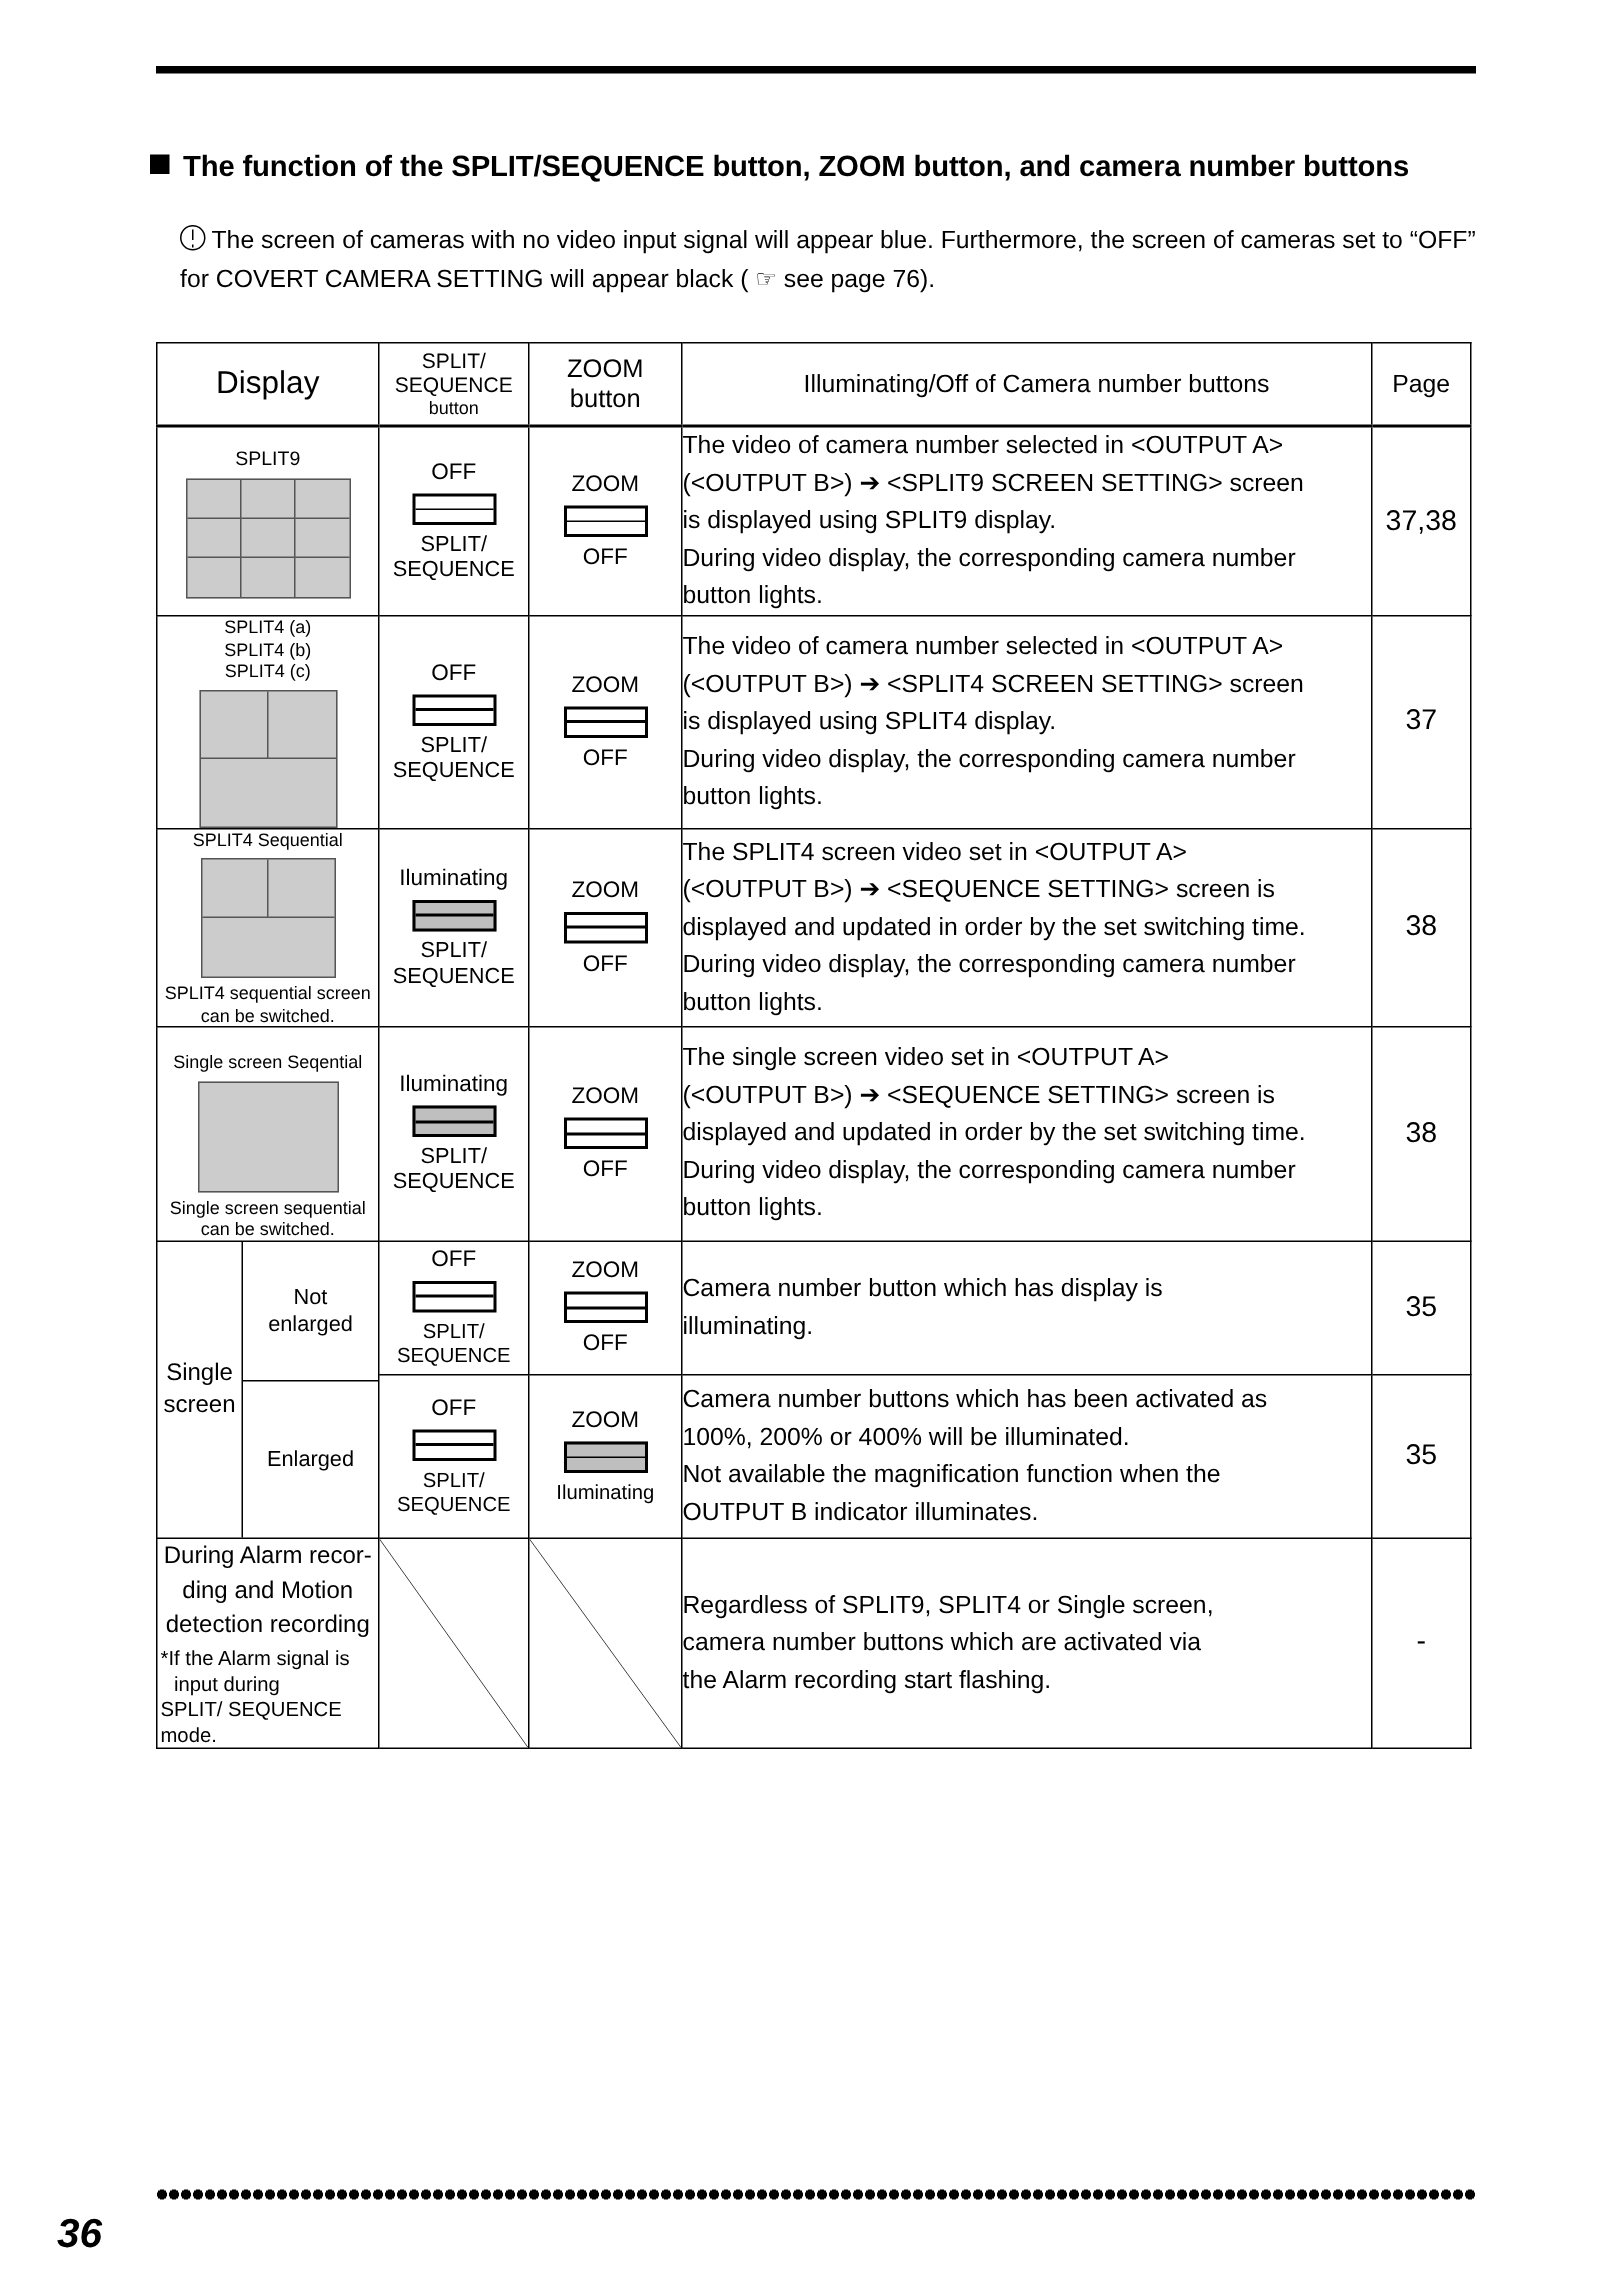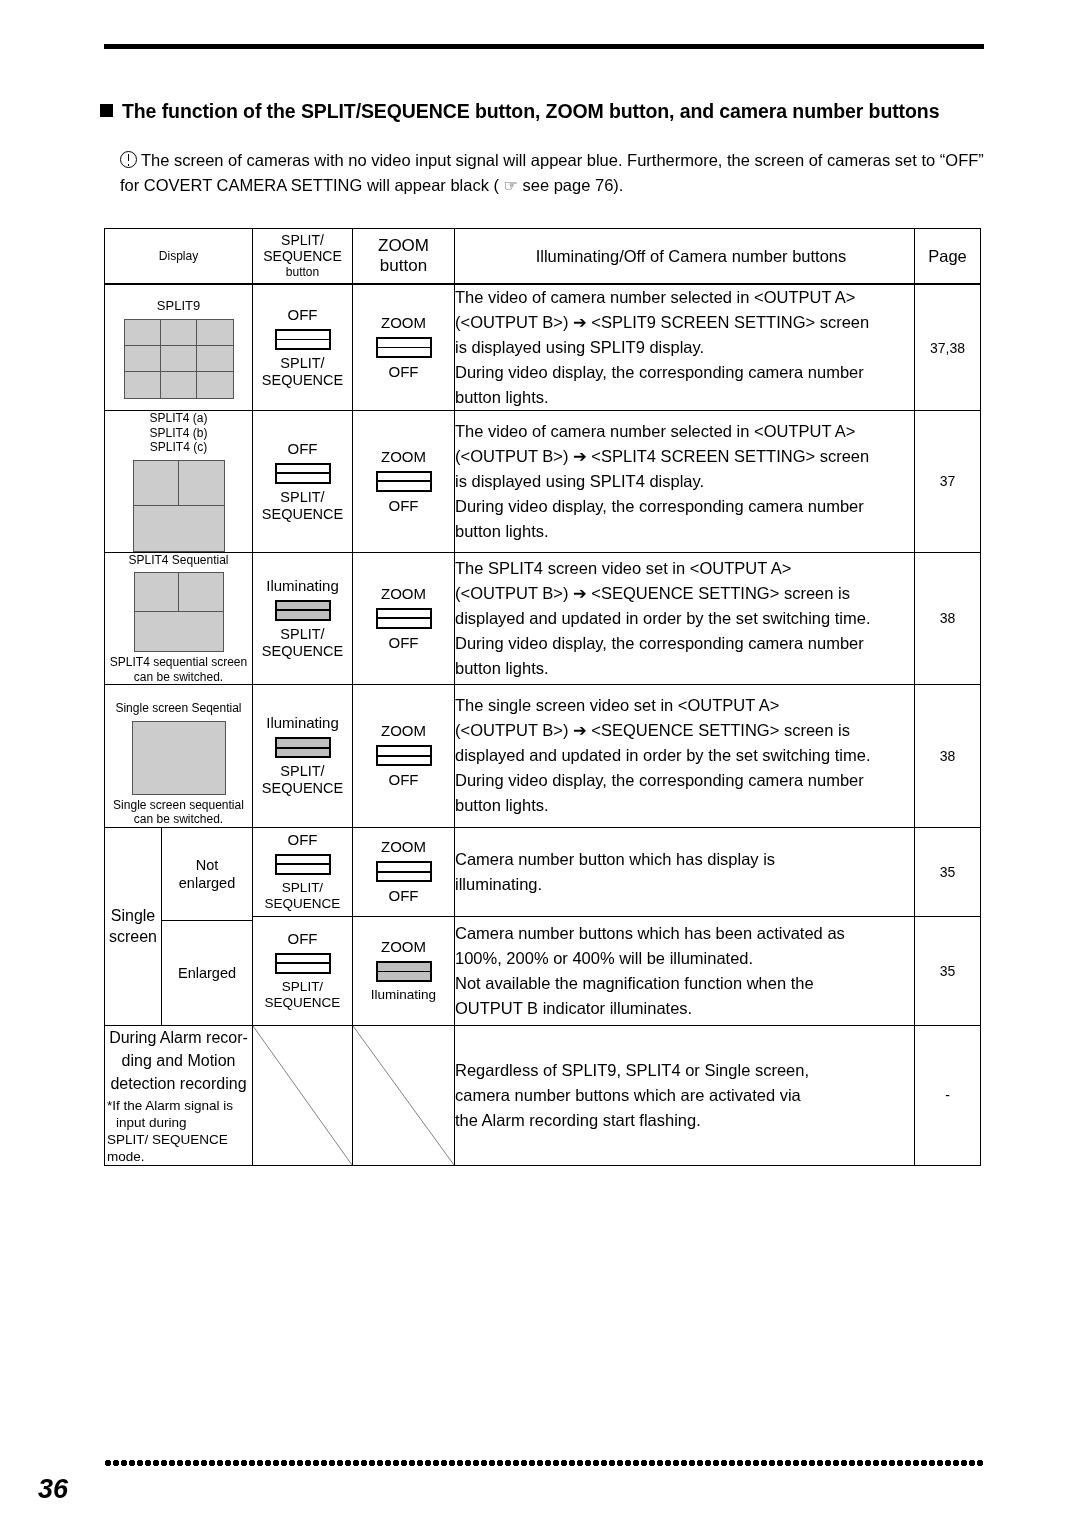--- a/index.html
+++ b/index.html
@@ -128,21 +128,21 @@
   col.c-zoom     { width: 102px; }
   col.c-desc     { width: 460px; }
   col.c-page     { width: 66px; }
 
   
   #table-head td {
     text-align: center;
     height: 54px;
     border-bottom-width: 2.5px;
   }
-  .hdr-display { font-size: 12px; }
+  .hdr-display { font-size: 21px; }
   .hdr-split   { font-size: 14px; line-height: 16px; }
   .hdr-split .small { font-size: 12px; }
   .hdr-zoom    { font-size: 17px; line-height: 20px; }
   .hdr-desc    { font-size: 16.5px; }
   .hdr-page    { font-size: 16.5px; }
 
   
   .cell-display {
     text-align: center;
     padding: 6px 4px 8px 4px;
@@ -248,21 +248,21 @@
     padding: 8px 6px 8px 13px;
     font-size: 16.5px;
     line-height: 25px;
     text-align: left;
     vertical-align: middle;
   }
 
   
   .cell-page {
     text-align: center;
-    font-size: 14px;
+    font-size: 19px;
   }
 
   
   .cell-alarm {
     text-align: center;
     padding: 6px 3px 8px 3px;
   }
   .alarm-main {
     font-size: 16px;
     line-height: 23px;

